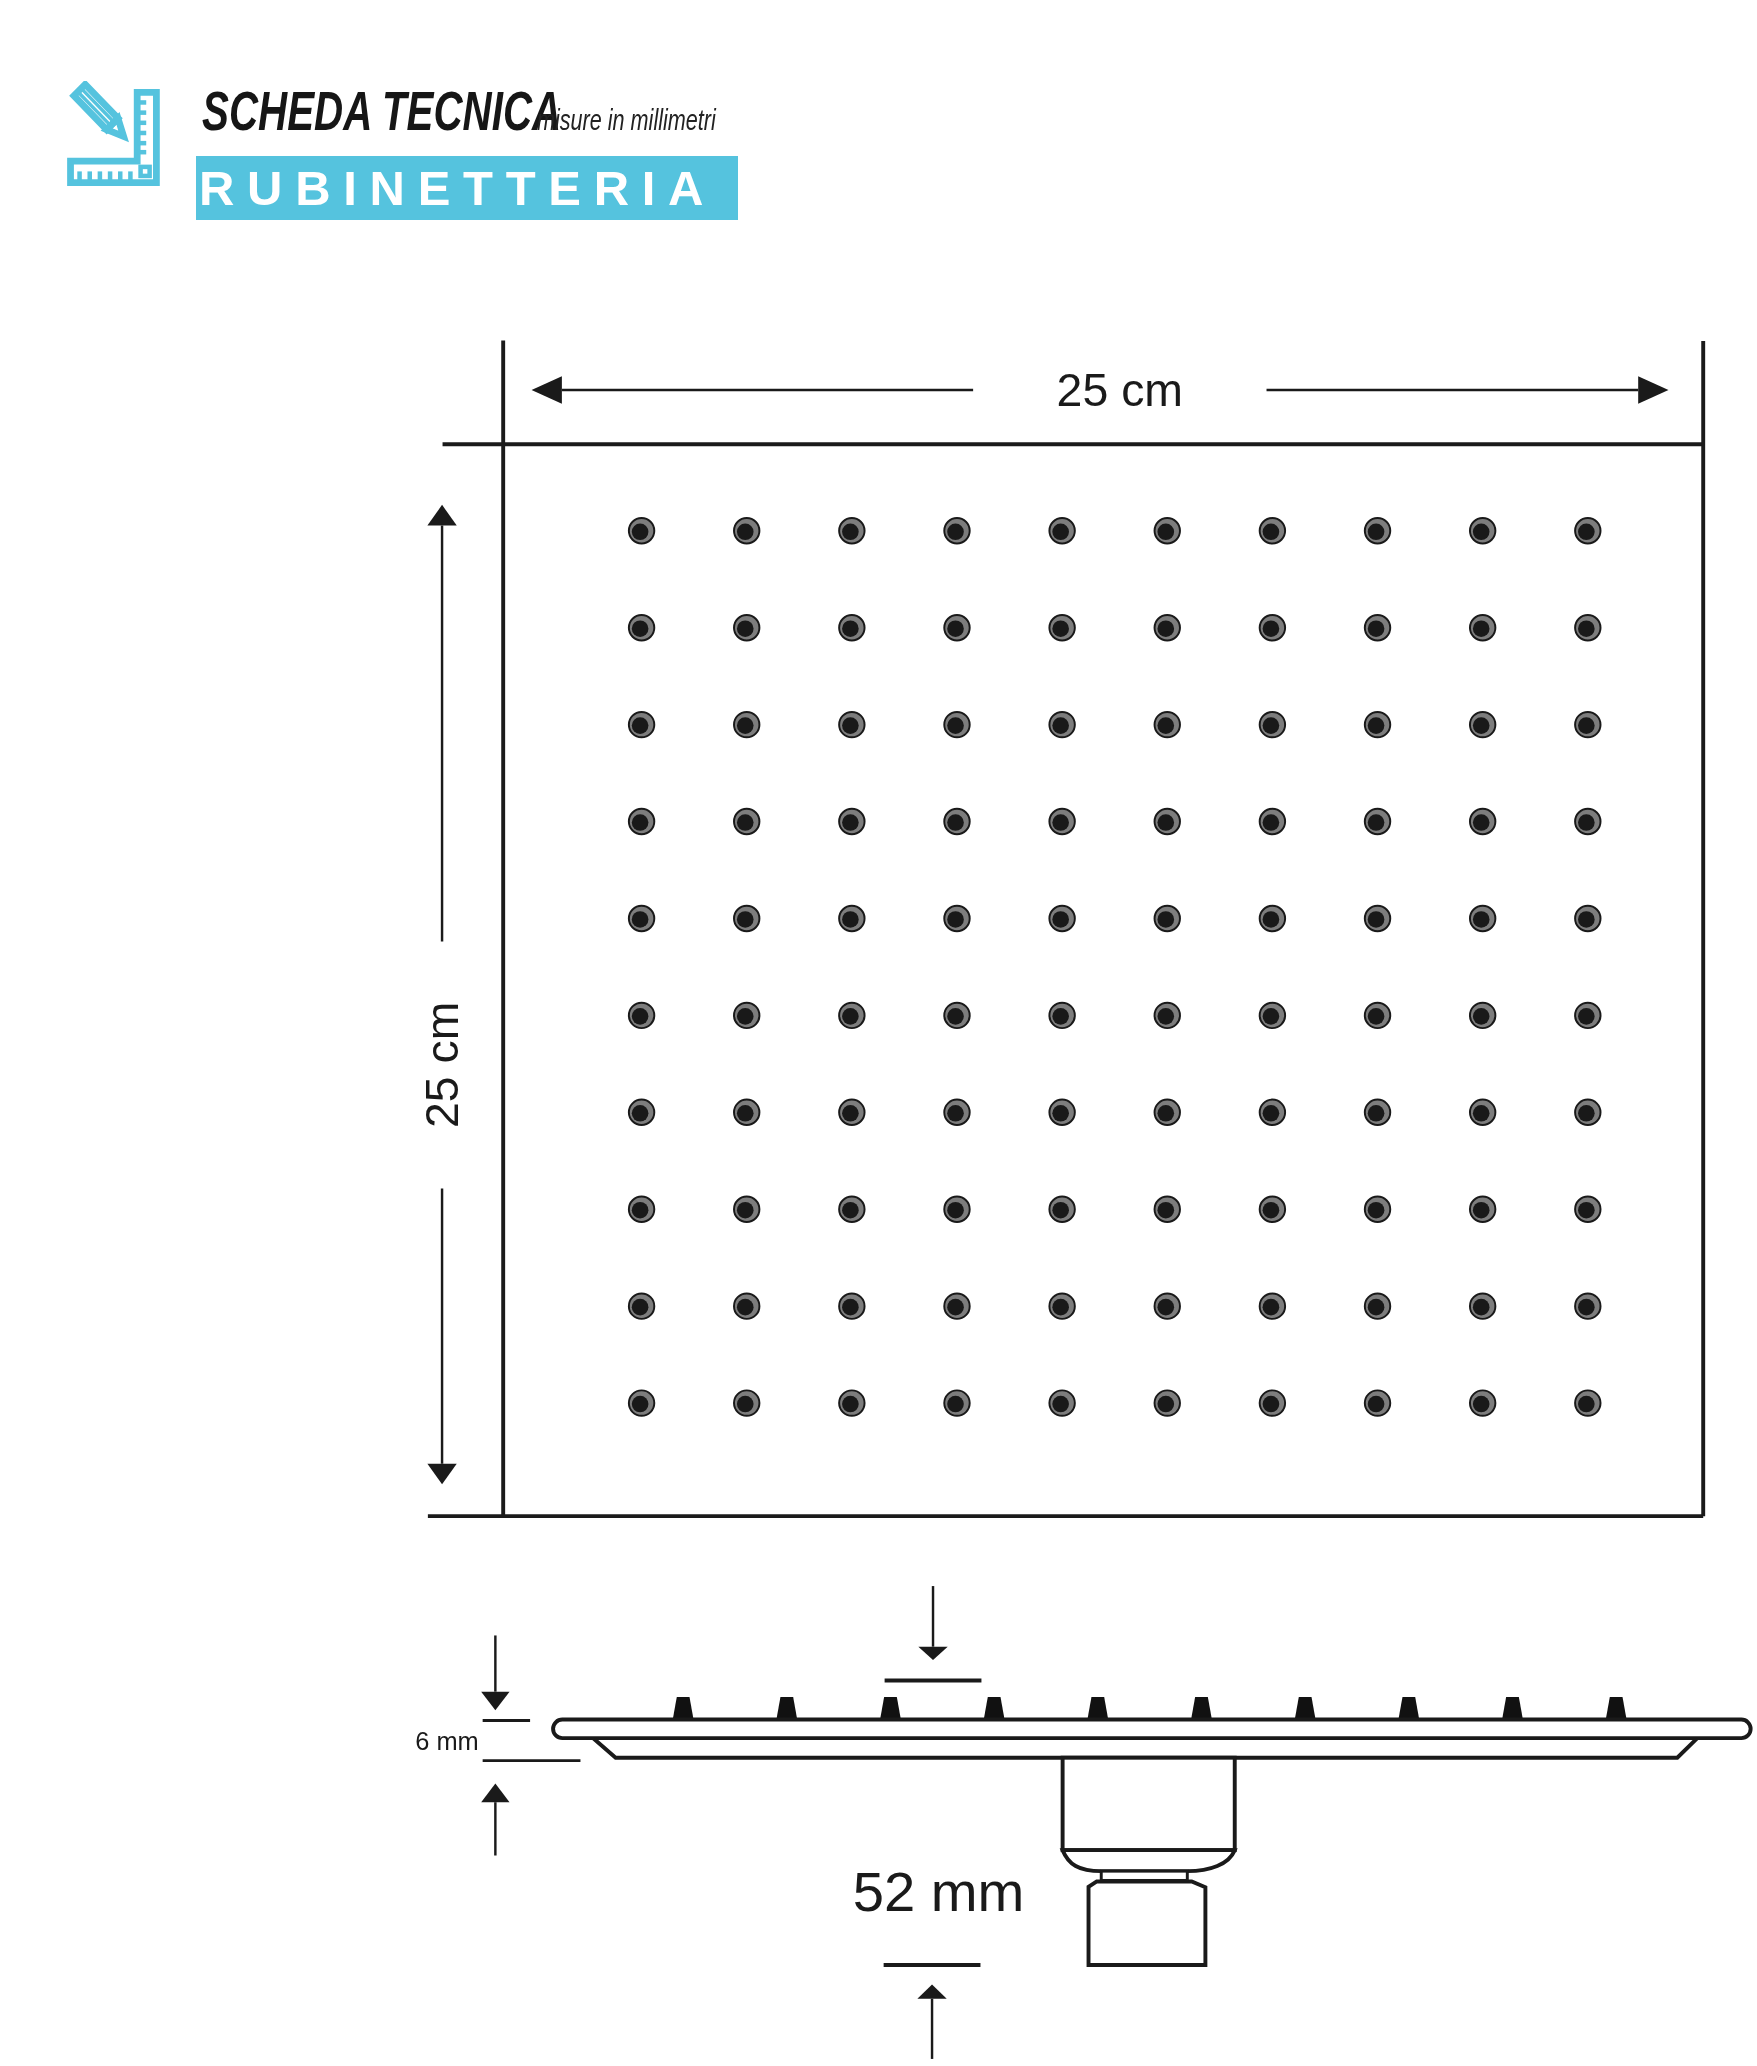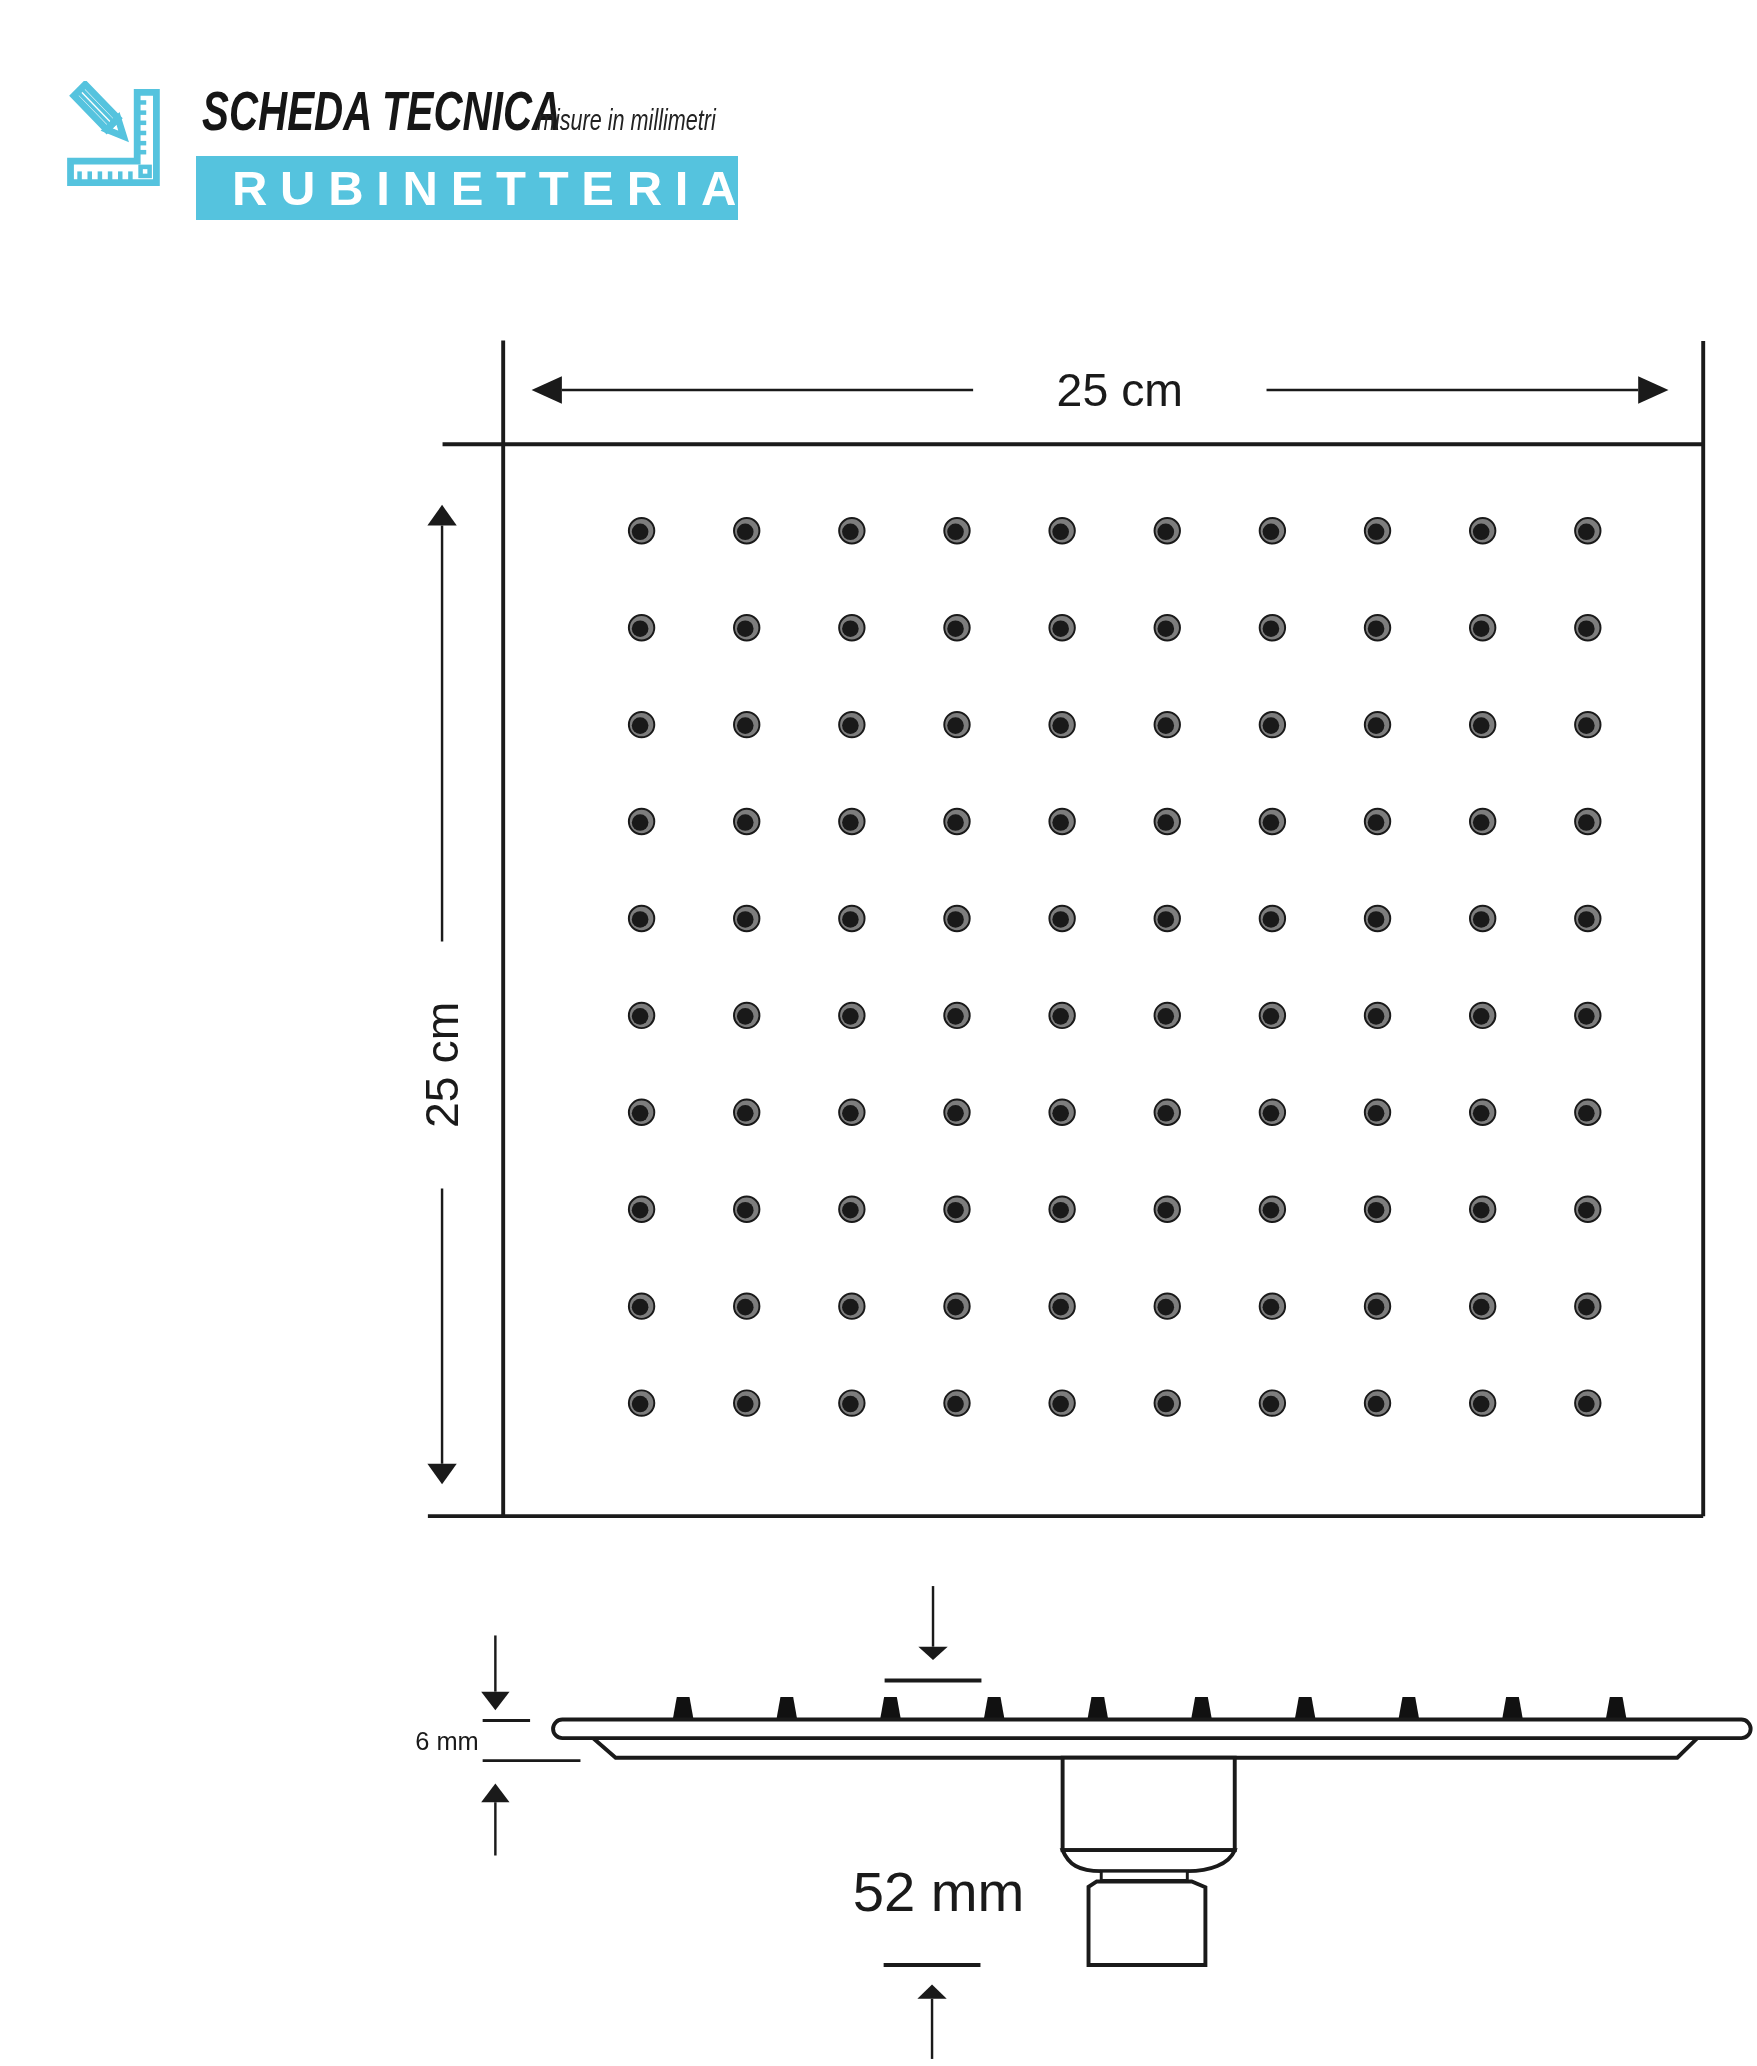--- a/index.html
+++ b/index.html
@@ -17,21 +17,21 @@
   }
   .logo-subtitle{
     position:absolute;left:537px;top:105px;font-size:30px;line-height:30px;
     font-style:italic;font-weight:400;color:#222222;white-space:nowrap;
     transform:scaleX(0.72);transform-origin:left top;
   }
   .logo-banner{
     position:absolute;left:196px;top:156px;width:542px;height:64px;
     background:var(--accent,#55C3DE);color:#ffffff;font-weight:bold;
     font-size:49px;line-height:65px;letter-spacing:12.7px;
-    padding-left:36px;box-sizing:border-box;white-space:nowrap;overflow:hidden;
+    padding-left:3px;box-sizing:border-box;white-space:nowrap;overflow:hidden;
   }
   svg text{font-family:"Liberation Sans", sans-serif;fill:#1a1a1a;}
   .dim-label{font-size:95px;}
   .dim-label-small{font-size:52px;}
   .dim-label-mid{font-size:115px;}
 </style>
 </head>
 <body>
 
 <svg class="drawing-svg" viewBox="0 0 3593 4224">

